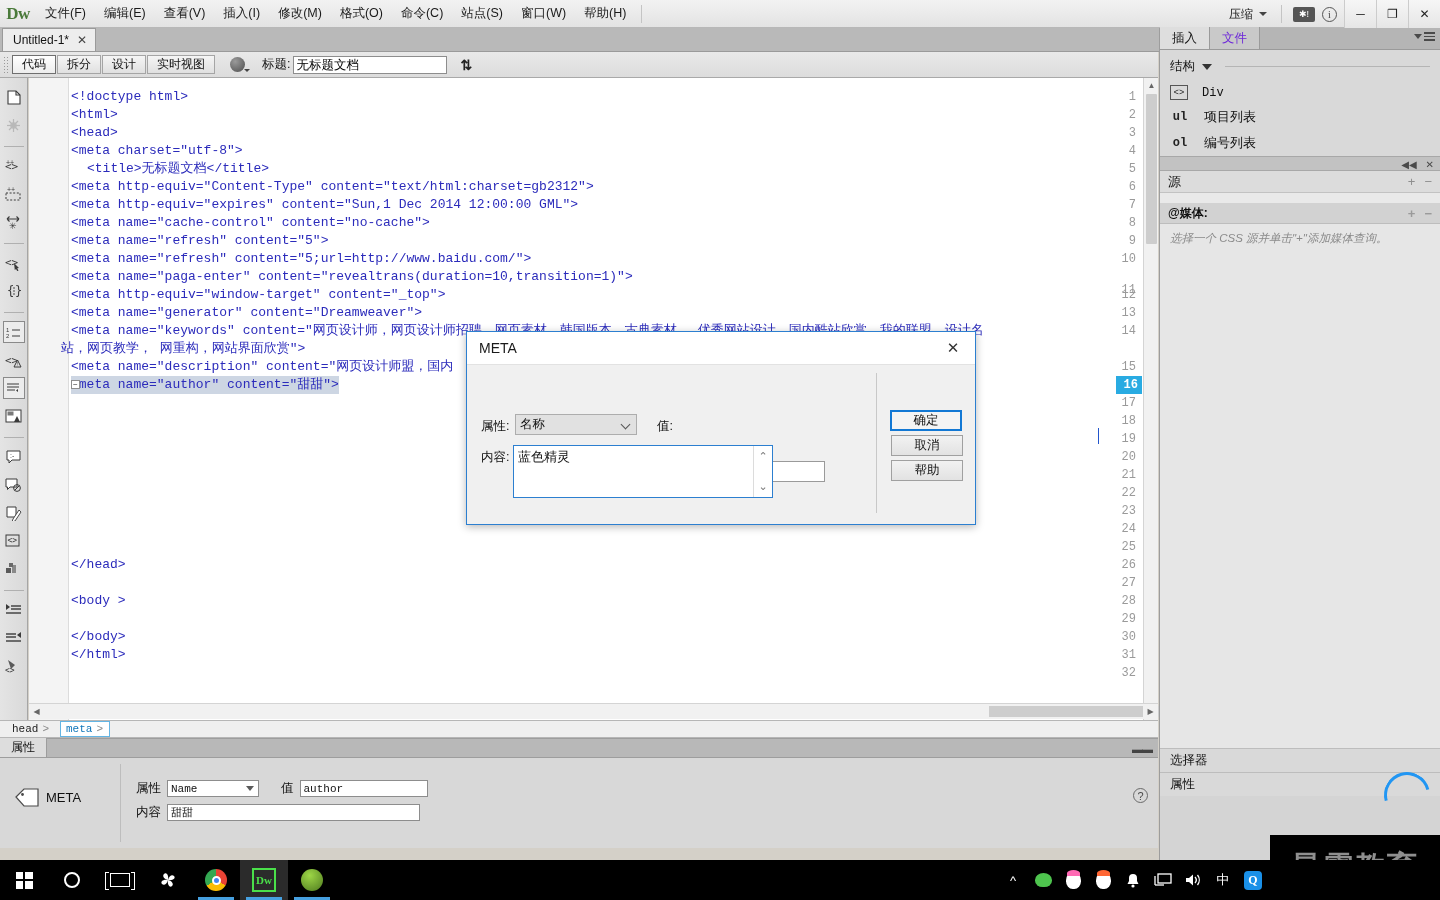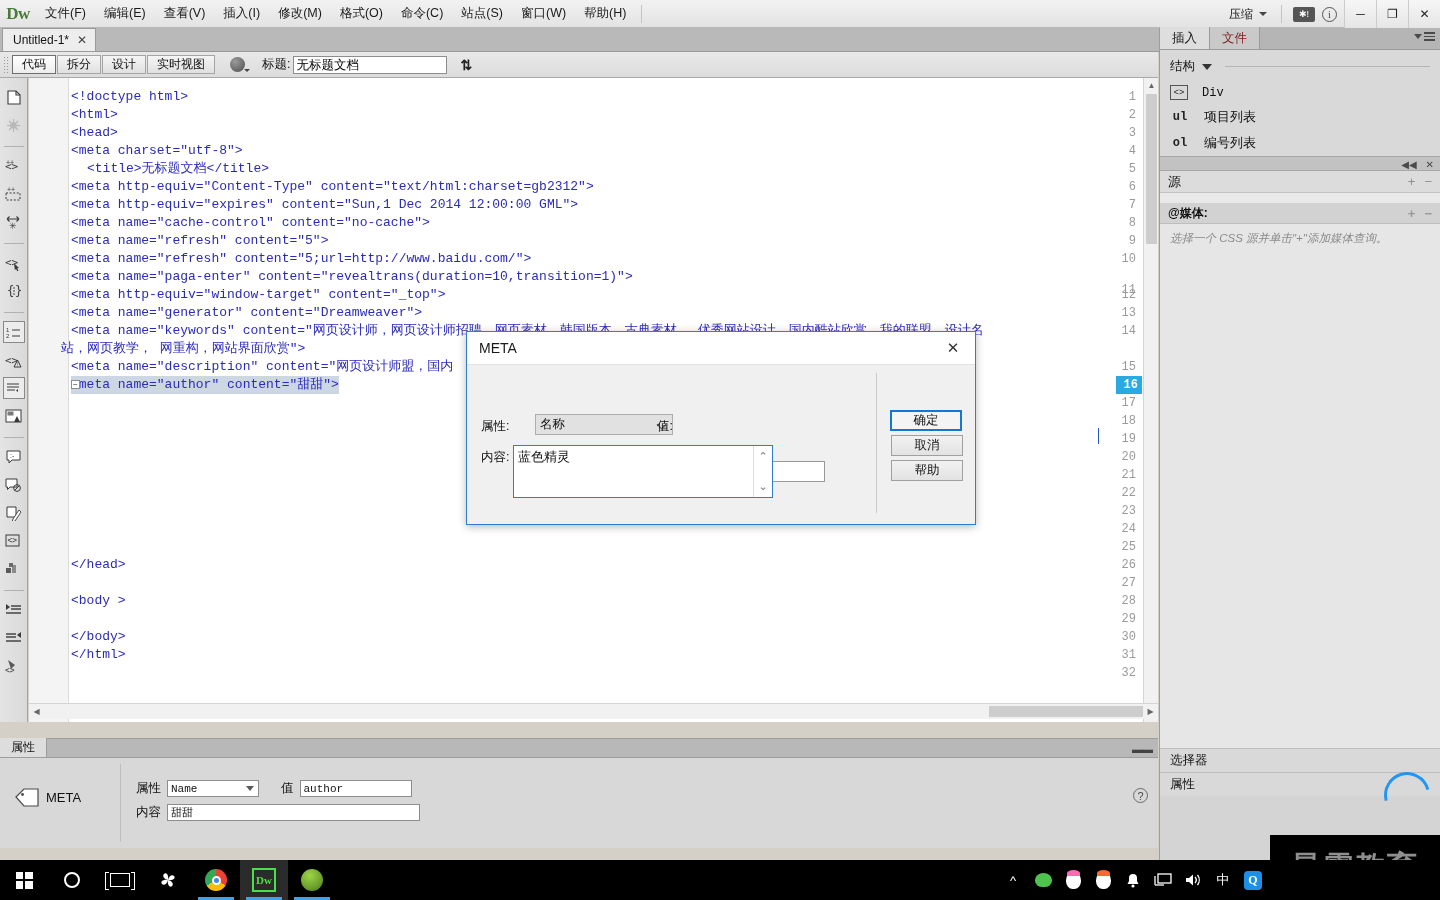--- a/index.html
+++ b/index.html
@@ -292,21 +292,21 @@
   .rightdock {
     position: absolute; left: 1159px; top: 28px; width: 281px; height: 832px;
     background: #d4d4d4; border-left: 1px solid #9d9d9d;
   }
   .panel-tabrow {
     height: 22px; background: #b5b5b5; display: flex; align-items: flex-end;
     border-bottom: 1px solid #9a9a9a; position: relative;
   }
   .panel-tab {
     height: 22px; padding: 0 12px; display: flex; align-items: center;
-    font-size: 12.5px; color: #7f1d1d; background: #c9c9c9;
+    font-size: 12.5px; color: #6d28d9; background: #c9c9c9;
     border-right: 1px solid #9a9a9a;
   }
   .panel-tab.active { background: #dedede; color: #111; }
   .panel-menu {
     position: absolute; right: 5px; top: 4px;
     display: flex; align-items: center; gap: 2px;
   }
   .pm-caret {
     width: 0; height: 0; border-left: 4px solid transparent;
     border-right: 4px solid transparent; border-top: 5px solid #4a4a4a;
@@ -811,20 +811,24 @@
     </div>
   <div class="fold" style="top: 302px;">−</div>
     </div>
 
   <div class="hscroll">
     <div class="sb-arrow">◀</div>
     <div class="hs-thumb"></div>
     <div class="sb-arrow" style="position:absolute;right:0;">▶</div>
   </div>
 
+  <div class="tagstrip">
+    <div class="tagchip">head</div>
+    <div class="tagchip active">meta</div>
+  </div>
 
   <div class="proppanel">
     <div class="prop-tabrow">
       <div class="prop-tab">属性</div>
       <div class="prop-collapse">▬▬</div>
     </div>
     <div class="prop-body">
       <div class="tag-icon">
         <svg width="26" height="20" viewBox="0 0 26 20">
             <path d="M2 9 L10 1 L24 1 L24 18 L10 18 Z" fill="#fff" stroke="#4a4a4a" stroke-width="1.2"></path>
@@ -834,21 +838,21 @@
       <div class="prop-meta-label">META</div>
       <div class="prop-div"></div>
 
       <div class="prop-row" style="left:136px; top:22px; gap:6px;">
         <span class="prop-lbl">属性</span>
         <span class="prop-select">
           <span>Name</span>
           <span class="chev"></span>
         </span>
         <span class="prop-lbl" style="margin-left:16px;">值</span>
-        <span class="prop-input" style="width:112px;">author</span>
+        <span class="prop-input" style="width:128px;">author</span>
       </div>
 
       <div class="prop-row" style="left:136px; top:46px; gap:6px;">
         <span class="prop-lbl">内容</span>
         <span class="prop-input cjk" style="width:253px;">甜甜</span>
       </div>
 
       <div class="help-q">?</div>
     </div>
   </div>
@@ -929,21 +933,21 @@
     <span>最需教育</span>
   </div>
 
   <div class="modal">
     <div class="modal-head">
       <span class="modal-title">META</span>
       <span class="modal-close">✕</span>
     </div>
     <div class="modal-body">
       <span class="m-lbl" style="left:14px; top:53px;">属性:</span>
-      <span class="m-select" style="left:48px; top:49px; width:138px; height:21px;margin-left:20px;">
+      <span class="m-select" style="left:48px; top:49px; width:122px; height:21px;">
         <span>名称</span>
         <span class="chev2"></span>
       </span>
       <span class="m-lbl" style="left:190px; top:53px;">值:</span>
       <span class="m-input" style="left:208px; top:49px; width:150px; height:21px;">copyright</span>
 
       <span class="m-lbl" style="left:14px; top:84px;">内容:</span>
       <div class="m-textarea" style="left:46px; top:80px; width:260px; height:53px;">
         <span>蓝色精灵</span>
         <span class="ta-scroll">

